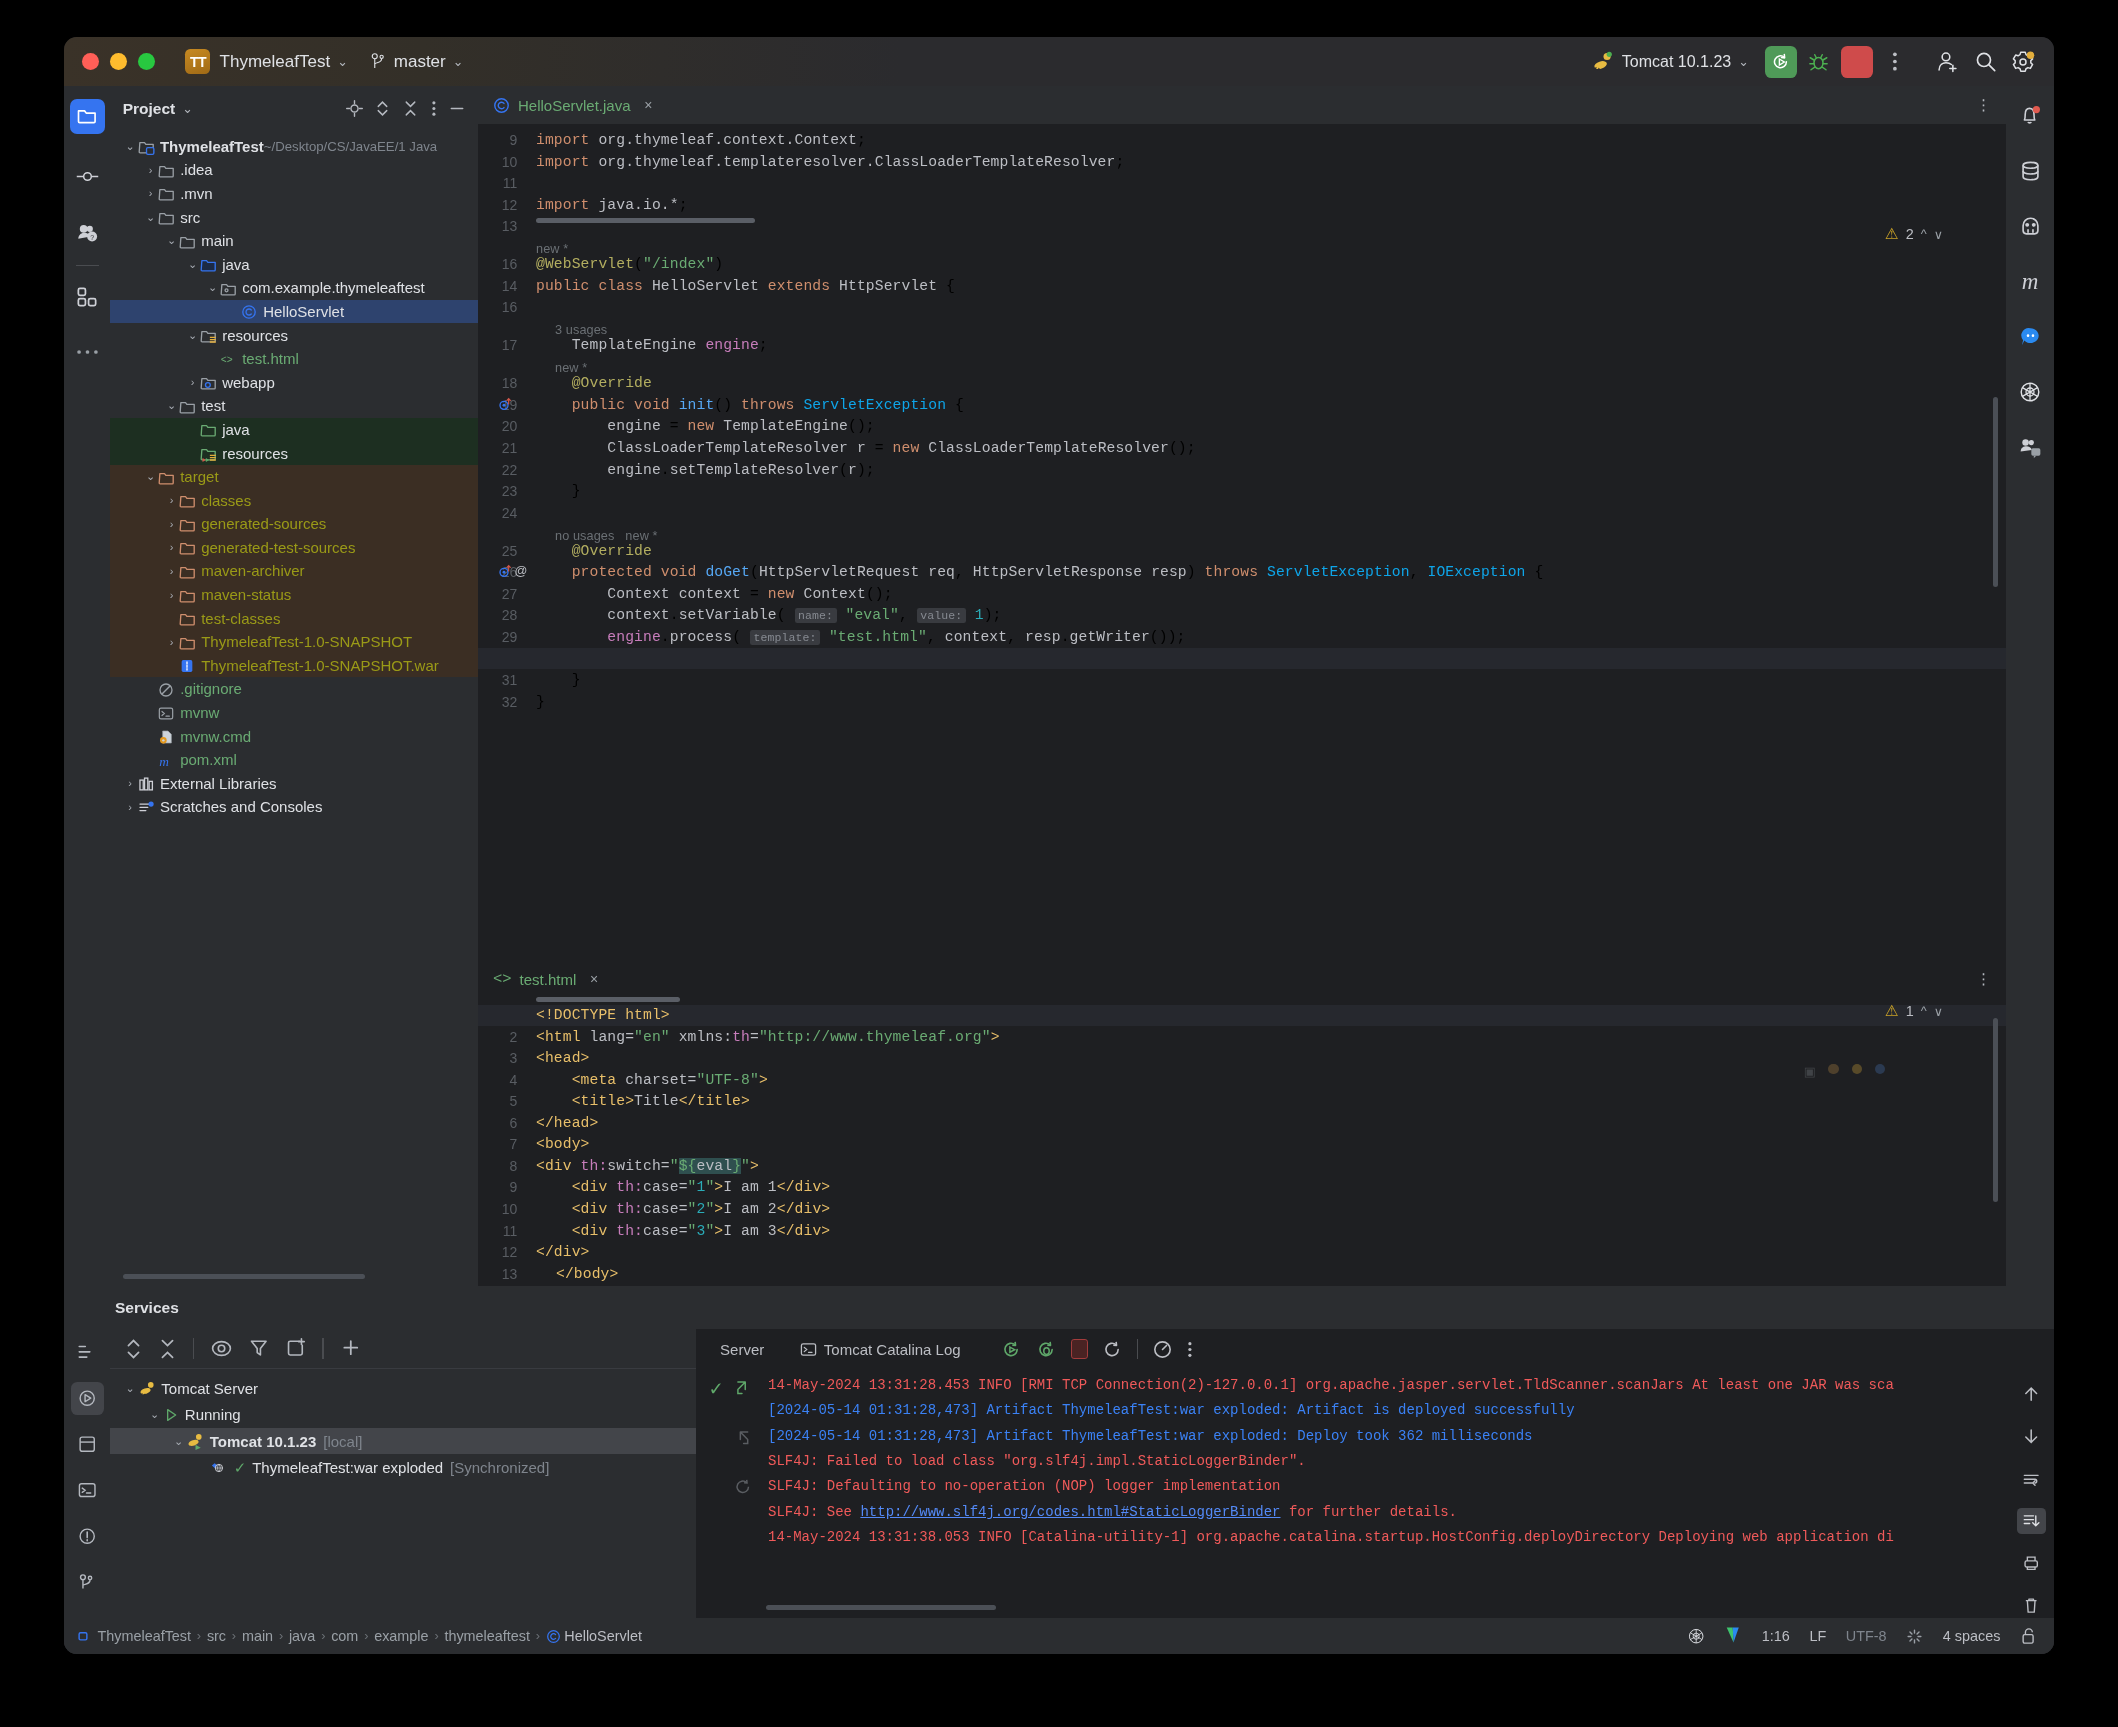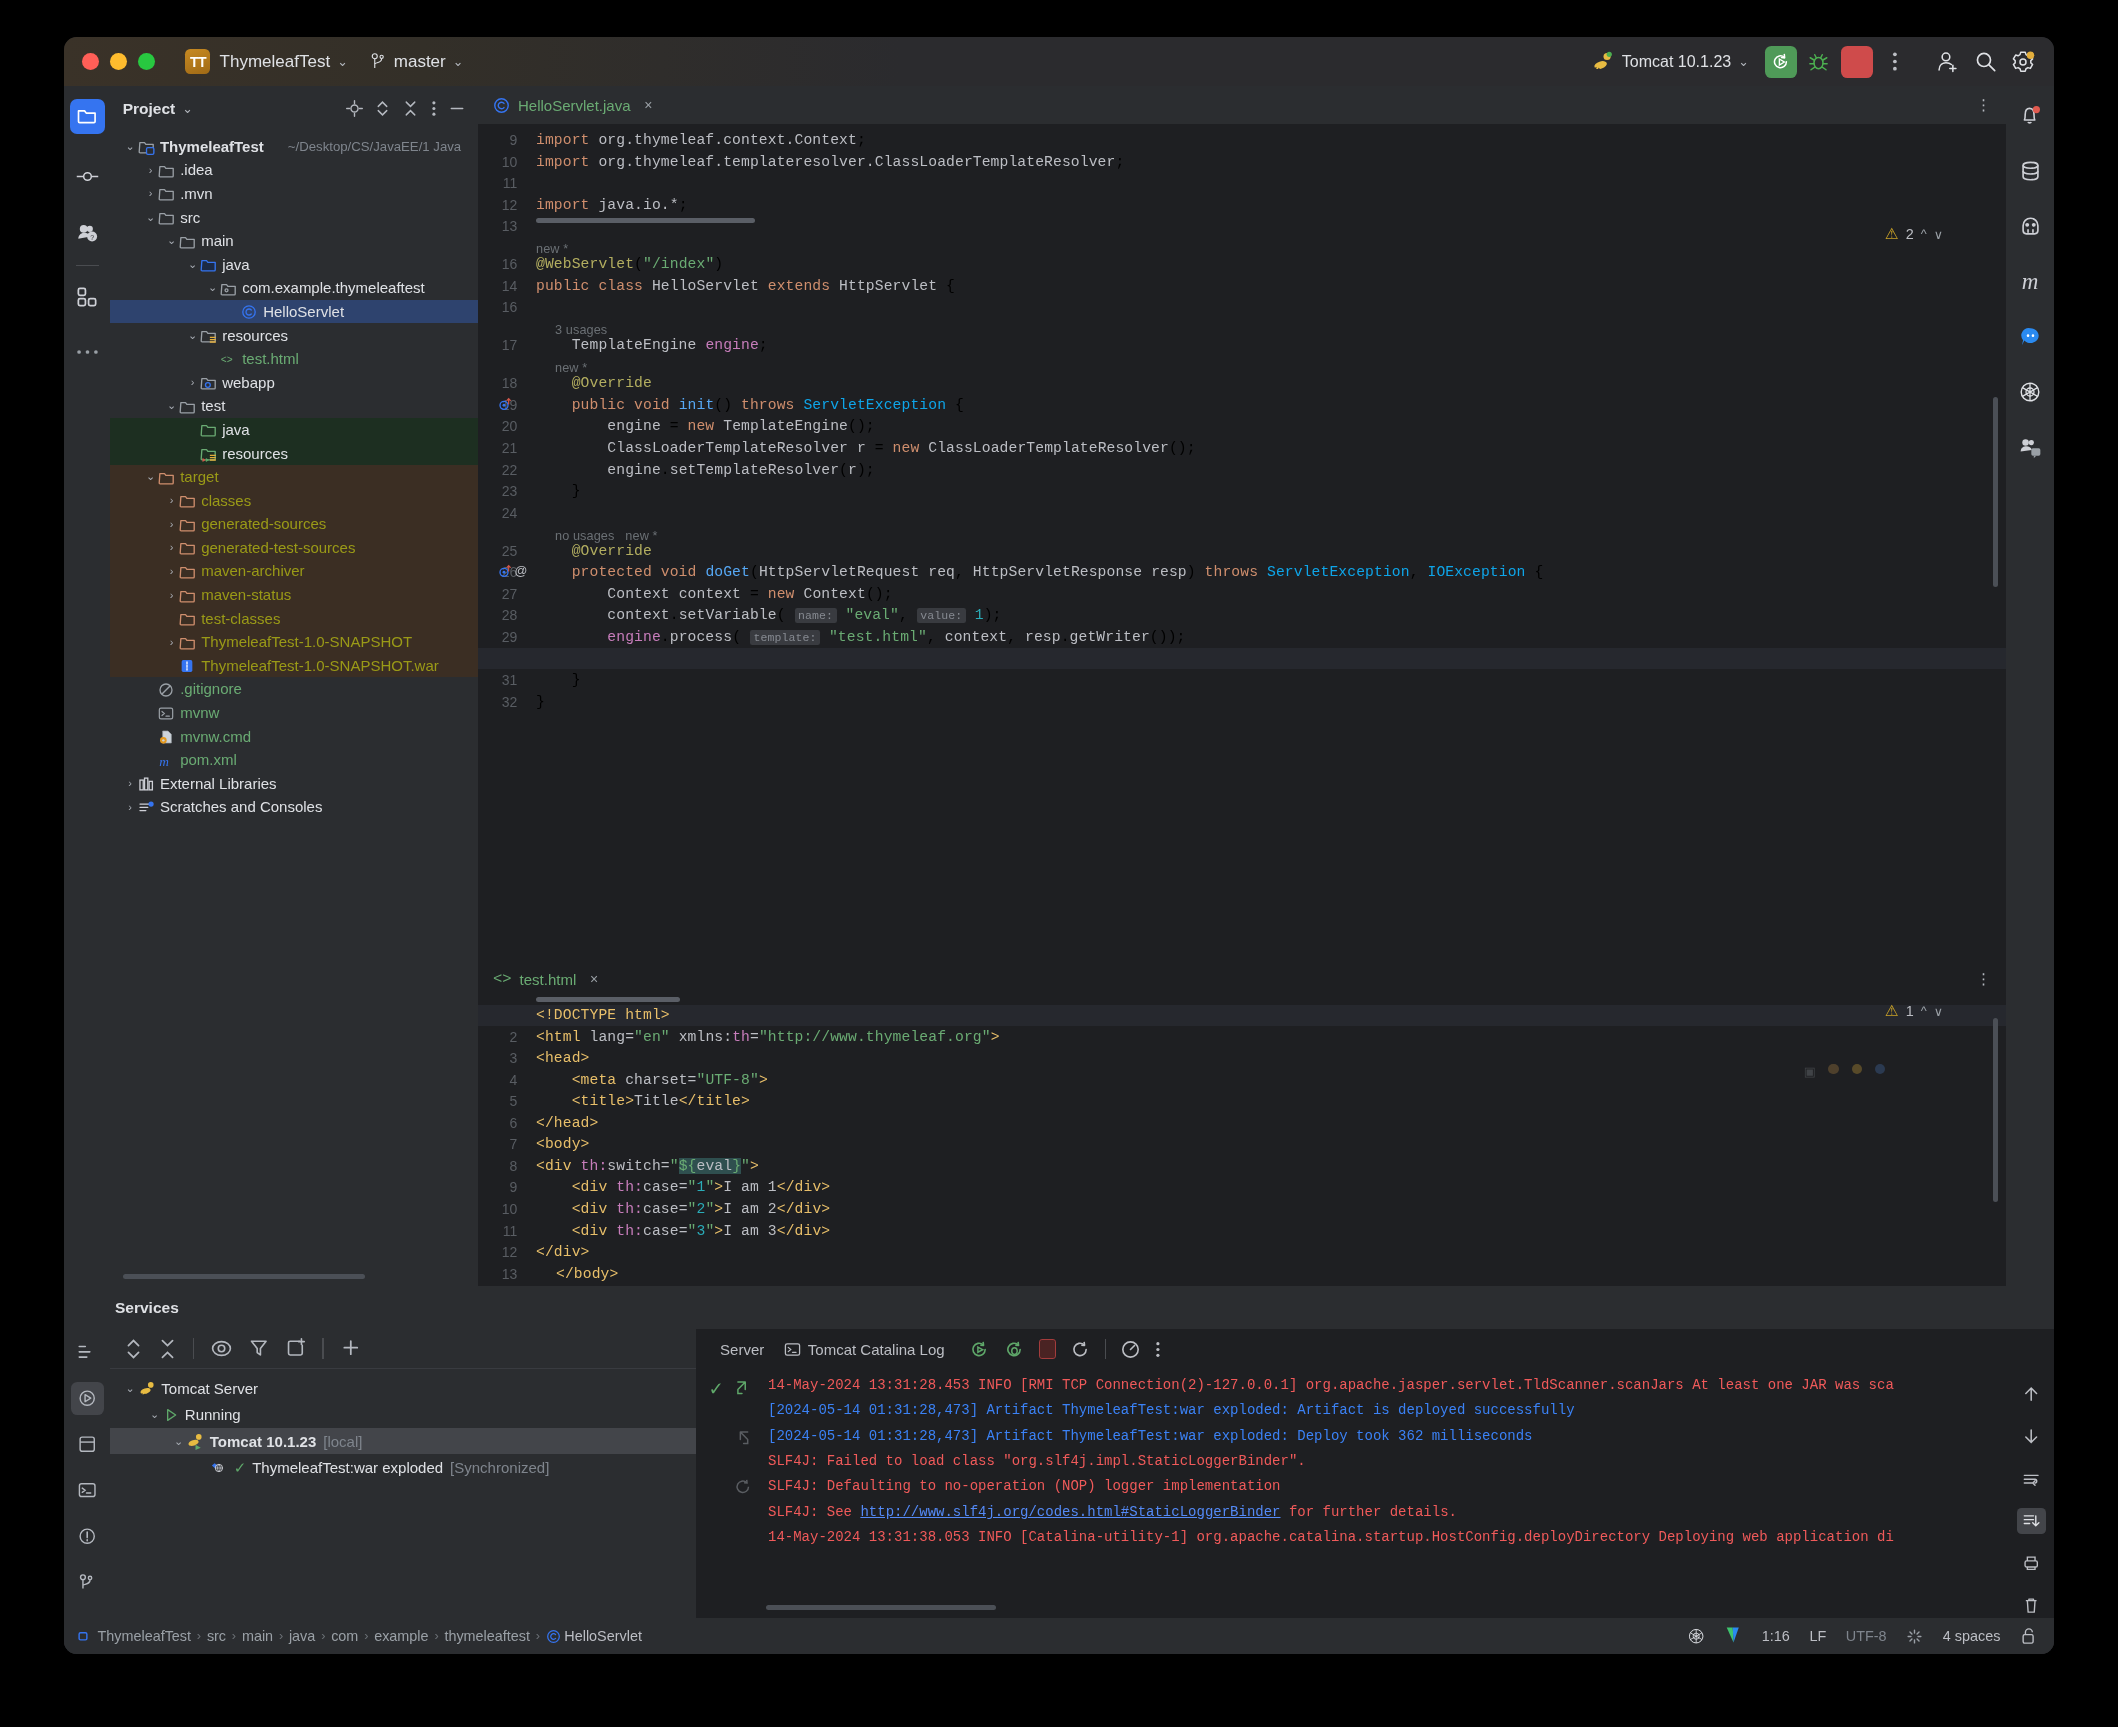--- a/index.html
+++ b/index.html
@@ -64,21 +64,21 @@
   
   #projpanel { position: absolute; left: 46px; top: 0; width: 368px; bottom: 368px; background: #2b2d30; }
   #proj-header { height: 45px; display: flex; align-items: center; padding: 0 12.7px; }
   #proj-title { color: #dfe1e5; font-size: 15.5px; font-weight: 700; }
   #proj-header-icons { margin-left: auto; display: flex; align-items: center; gap: 12.7px; }
 
   .tree { padding-top: 3.5px; font-size: 15px; color: #dfe1e5; }
   .trow { height: 23.6px; display: flex; align-items: center; white-space: nowrap; }
   .trow .arrow { width: 15px; color: #a8adb4; font-size: 11px; flex: 0 0 15px; text-align: center; }
   .trow .tlabel { margin-left: 5.2px; }
-  .trow .tpath { color: #7f858d; font-size: 13.2px; margin-left: 24px; }
+  .trow .tpath { color: #7f858d; font-size: 13.2px; margin-left: 0; }
   .row-sel { background: #2e436e; }
   .row-green { background: #1d2f21; }
   .row-brown { background: #3b2e23; }
   .c-green { color: #6aab73; }
   .c-olive { color: #9a9a17; }
 
   .fold { width: 17px; height: 14px; position: relative; flex: 0 0 17px; }
   .fold svg { display:block; }
 
   
@@ -133,21 +133,21 @@
 
   #svc-left { position: absolute; left: 46px; top: 43px; width: 587px; bottom: 0; background: #2b2d30; border-right: 1.2px solid #1e1f22; }
   #svc-toolbar { height: 40px; display: flex; align-items: center; gap: 17px; padding-left: 15px; border-bottom: 1.2px solid #393b40; }
   .svc-tree { padding-top: 5.8px; font-size: 15px; color: #dfe1e5; }
   .srow { height: 26.5px; display: flex; align-items: center; white-space: nowrap; }
   .srow .arrow { width: 17px; color: #a8adb4; font-size: 11px; text-align: center; flex: 0 0 17px; }
   .srow-sel { background: #43454a; }
   .sdim { color: #7f858d; }
 
   #svc-right { position: absolute; left: 633px; right: 0; top: 43px; bottom: 0; background: #1e1f22; }
-  #svc-rtoolbar { height: 40px; display: flex; align-items: center; gap: 0; padding-left: 12.7px; }
+  #svc-rtoolbar { height: 40px; display: flex; align-items: center; gap: 16px; padding-left: 12.7px; }
   .svc-tab { color: #bcbec4; font-size: 15px; padding: 0 10.4px; }
   .svc-tab-icon { display: flex; align-items: center; gap: 7px; padding: 0 9.2px; }
 
   #console { position: absolute; left: 0; right: 45px; top: 40px; bottom: 0; overflow: hidden; }
   .logline { position: absolute; left: 71px; font-size: 14px; white-space: pre; }
   .log-red { color: #f05a5a; }
   .log-gray { color: #3b82f6; }
   .log-link { color: #548af7; text-decoration: underline; }
   #console-gutter { position: absolute; left: 0; top: 0; width: 64px; bottom: 0; background: #1e1f22; }
   #console-rail { position: absolute; right: 0; top: 40px; width: 45px; bottom: 0; background: #1e1f22; display:flex; flex-direction: column; align-items:center; gap: 17px; padding-top: 12.7px; }

